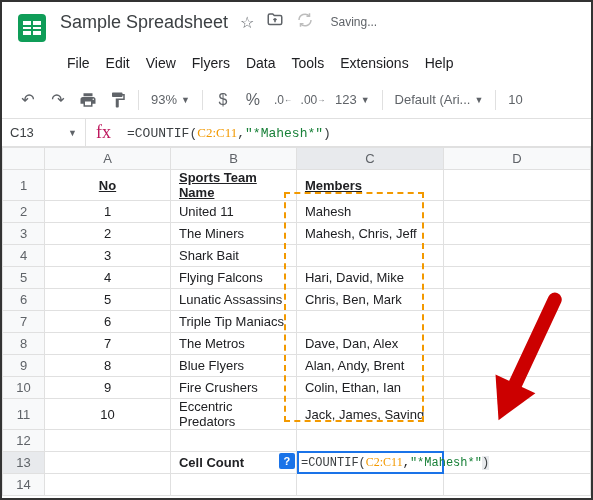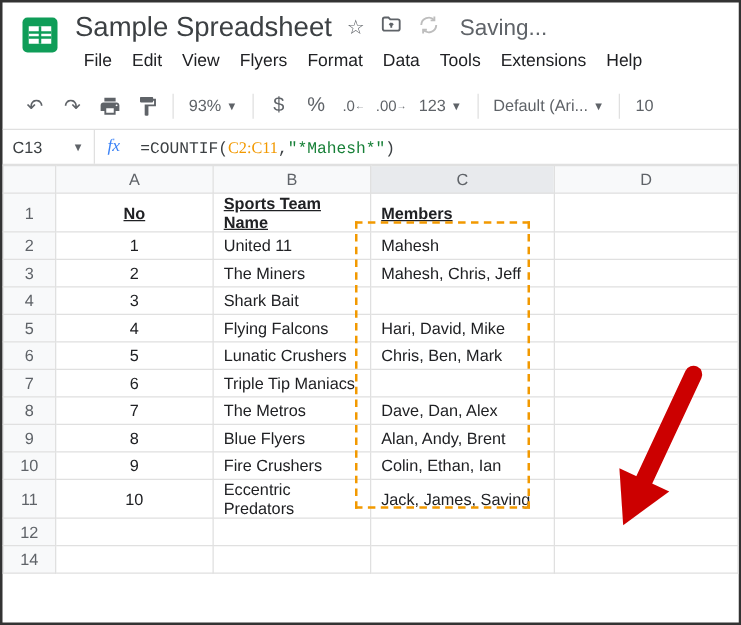--- a/index.html
+++ b/index.html
@@ -7,36 +7,36 @@
   
   .header { display: flex; align-items: flex-start; padding: 8px 12px 0 12px; }
   .logo { width: 36px; height: 36px; margin-right: 10px; display: flex; align-items: center; justify-content: center; }
   .logo-box { width: 28px; height: 28px; background: #0f9d58; border-radius: 4px; position: relative; }
   .logo-box::after { content: ""; position: absolute; left: 5px; top: 7px; width: 18px; height: 14px; background: #fff; }
   .logo-box::before { content: ""; position: absolute; left: 5px; top: 11px; width: 18px; height: 2px; background: #0f9d58; z-index: 1; box-shadow: 0 4px 0 #0f9d58; }
   .logo-vline { position: absolute; left: 13px; top: 7px; width: 2px; height: 14px; background: #0f9d58; z-index: 2; }
   
   .title-area { flex: 1; }
   .title-row { display: flex; align-items: center; gap: 12px; height: 24px; }
-  .doc-title { font-size: 22px; color: #3c4043; }
+  .doc-title { font-size: 18px; color: #3c4043; }
   .title-icon { color: #5f6368; font-size: 16px; }
-  .saving { color: #5f6368; font-size: 18px; margin-left: 4px; }
-  
-  .menubar { display: flex; gap: 2px; margin-top: 2px; }
+  .saving { color: #5f6368; font-size: 12px; margin-left: 4px; }
+  
+  .menubar { display: flex; gap: 2px; margin-top: 17px; }
   .menu-item { padding: 4px 7px; font-size: 14px; color: #202124; cursor: pointer; border-radius: 4px; }
   
   .toolbar { display: flex; align-items: center; padding: 4px 12px; gap: 2px; border-bottom: 1px solid #e0e0e0; margin-top: 6px; height: 38px; }
   .tb-btn { width: 28px; height: 28px; display: flex; align-items: center; justify-content: center; color: #5f6368; font-size: 16px; cursor: pointer; border-radius: 4px; }
   .tb-sep { width: 1px; height: 20px; background: #e0e0e0; margin: 0 4px; }
   .tb-text { padding: 0 6px; font-size: 13px; color: #5f6368; display: flex; align-items: center; gap: 4px; cursor: pointer; }
   .dropdown-caret { font-size: 9px; color: #5f6368; }
   
   .formula-bar { display: flex; align-items: center; border-bottom: 1px solid #e0e0e0; height: 28px; }
-  .cell-ref { width: 74px; padding: 0 8px; font-size: 13px; color: #3c4043; border-right: 1px solid #e0e0e0; height: 100%; display: flex; align-items: center; justify-content: space-between; }
-  .fx-label { font-style: italic; color: #3b82f6; padding: 0 10px; font-size: 14px; font-family: Georgia, serif; }
+  .cell-ref { width: 84px; padding: 0 8px; font-size: 13px; color: #3c4043; border-right: 1px solid #e0e0e0; height: 100%; display: flex; align-items: center; justify-content: space-between; }
+  .fx-label { color: #be185d; padding: 0 10px; font-size: 18px; font-family: Georgia, serif; }
   .formula-input { flex: 1; padding: 0 6px; font-size: 13px; font-family: 'Courier New', monospace; }
   .formula-fn { color: #3c4043; }
   .formula-paren { color: #3c4043; }
   .formula-range { color: #f29900; font-family: Liberation Serif, serif; }
   .formula-str { color: #188038; }
   
   .grid { position: relative; }
   .grid table { border-collapse: collapse; width: 100%; table-layout: fixed; }
   .grid th, .grid td { border: 1px solid #e0e0e0; height: 22px; font-size: 13px; }
   .grid th { background: #f8f9fa; color: #5f6368; font-weight: normal; text-align: center; }
@@ -89,21 +89,20 @@
             <path d="M18 3v4h-4M6 21v-4h4"></path>
           </svg>
       </span>
       <span class="saving">Saving...</span>
     </div>
     <div class="menubar">
       <div class="menu-item">File</div>
       <div class="menu-item">Edit</div>
       <div class="menu-item">View</div>
       <div class="menu-item">Flyers</div>
-      <div class="menu-item">Format</div>
       <div class="menu-item">Data</div>
       <div class="menu-item">Tools</div>
       <div class="menu-item">Extensions</div>
       <div class="menu-item">Help</div>
     </div>
   </div>
 </div>
 
 <div class="toolbar">
   <div class="tb-btn">↶</div>
@@ -193,21 +192,21 @@
     <tr>
           <th class="row-hdr">5</th>
           <td class="center">4</td>
           <td>Flying Falcons</td>
           <td>Hari, David, Mike</td>
           <td></td>
         </tr>
     <tr>
           <th class="row-hdr">6</th>
           <td class="center">5</td>
-          <td>Lunatic Crushers</td>
+          <td>Lunatic Assassins</td>
           <td>Chris, Ben, Mark</td>
           <td></td>
         </tr>
     <tr>
           <th class="row-hdr">7</th>
           <td class="center">6</td>
           <td>Triple Tip Maniacs</td>
           <td></td>
           <td></td>
         </tr>
@@ -239,20 +238,39 @@
           <td>Jack, James, Saving</td>
           <td></td>
         </tr>
     <tr>
           <th class="row-hdr">12</th>
           <td></td>
           <td></td>
           <td></td>
           <td></td>
         </tr>
+    <tr class="row-hl">
+      <th class="row-hdr row-13-active">13</th>
+      <td></td>
+      <td style="font-weight:bold">Cell Count</td>
+      <td style="position:relative; overflow:visible; padding:0">
+        <div class="active-cell-wrap">
+          <div class="help-box">?</div>
+          <div class="active-formula">
+            <span class="formula-fn">=COUNTIF</span>
+                <span class="formula-paren">(</span>
+                <span class="formula-range">C2:C11</span>
+                <span>,</span>
+                <span class="formula-str">"*Mahesh*"</span>
+                <span class="formula-paren" style="background:#e8eaed">)</span>
+          </div>
+        </div>
+      </td>
+      <td></td>
+    </tr>
     <tr>
           <th class="row-hdr">14</th>
           <td></td>
           <td></td>
           <td></td>
           <td></td>
         </tr>
   </tbody>
     </table>
 

